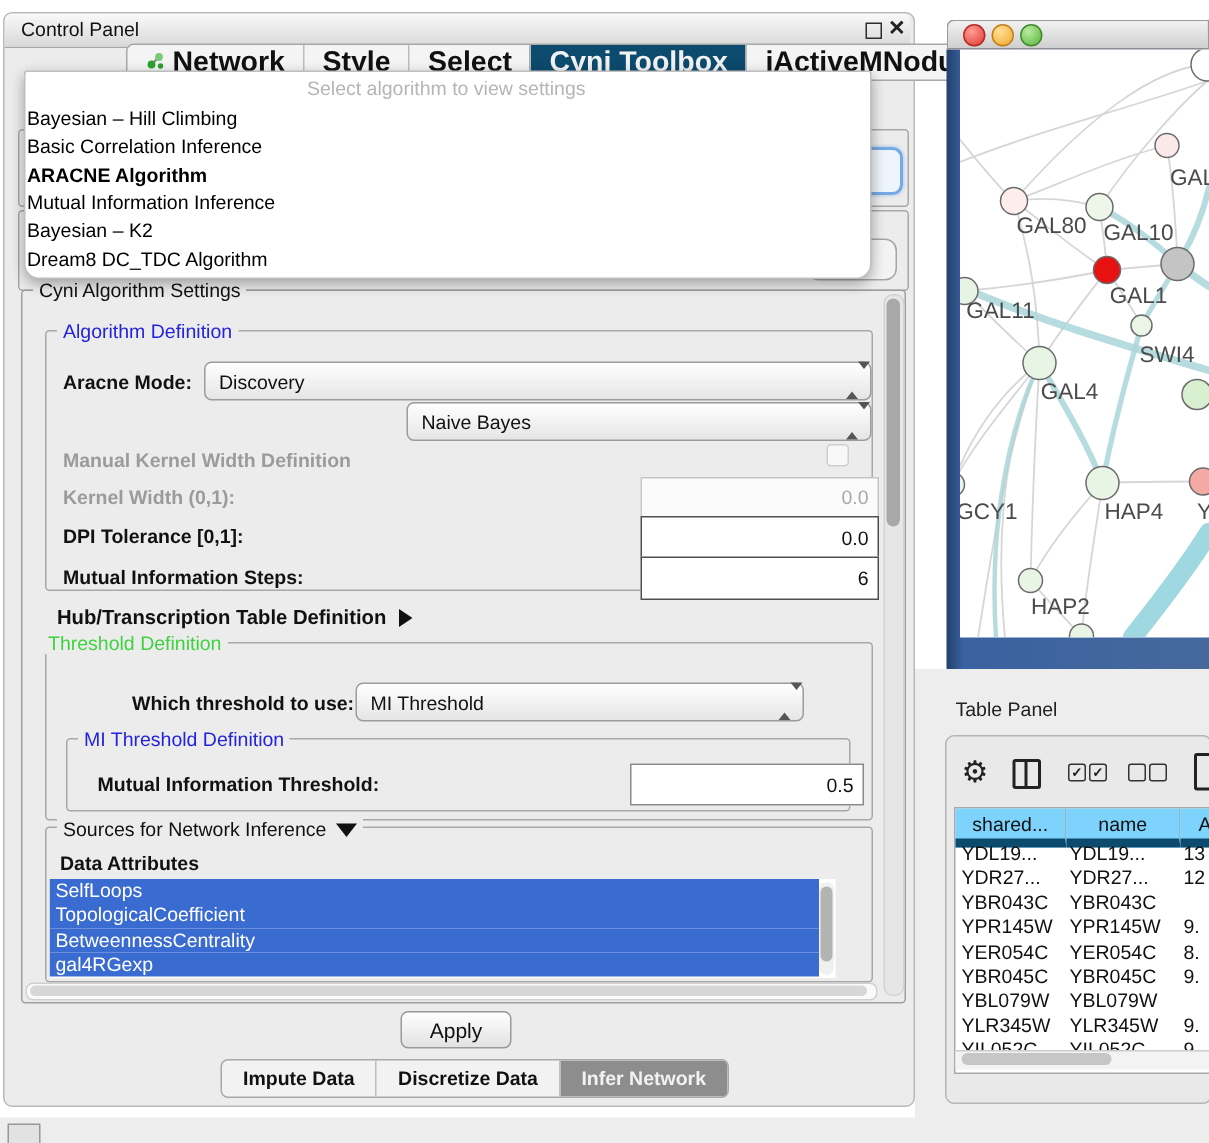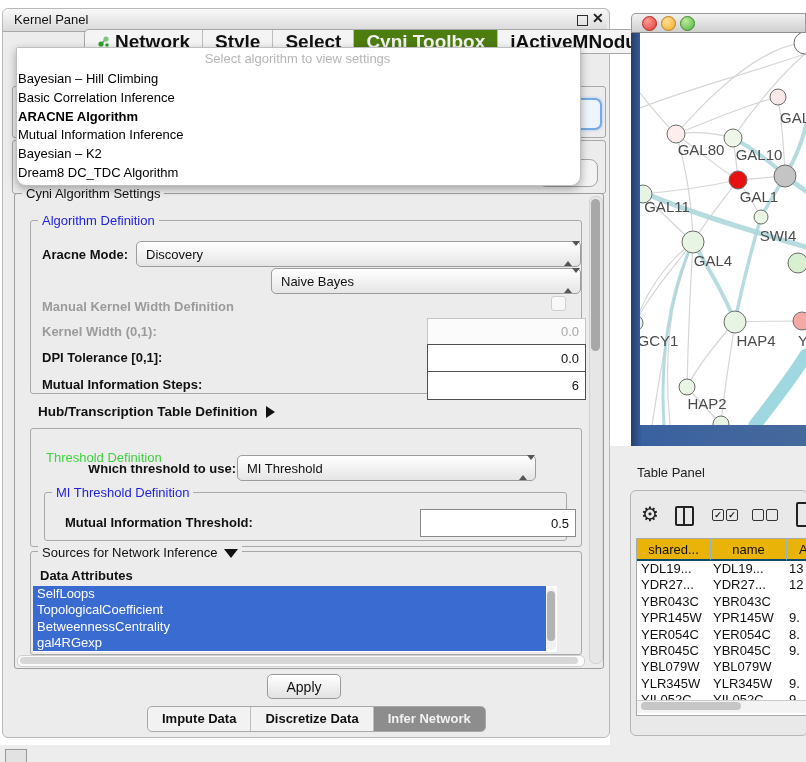--- a/index.html
+++ b/index.html
@@ -20,21 +20,21 @@
   .cp-title{left:14px;top:12px;font-size:13px;color:#111;}
   .float-icon{left:577px;top:15px;width:9px;height:9px;border:1.5px solid #2d2d2d;background:transparent;}
   .close-icon{left:592px;top:10px;font-size:14px;font-weight:bold;color:#222;}
 
   
   .tabbar{left:84px;top:29px;height:23px;display:flex;background:#f4f4f4;
           border:1px solid #a8a8a8;border-radius:5px;overflow:hidden;}
   .tab{padding:0 12px;line-height:22px;font-size:19px;font-weight:600;color:#111;
        border-left:1px solid #bdbdbd;display:flex;align-items:center;gap:5px;white-space:nowrap;}
   .tab:first-child{border-left:none;}
-  .tab.selected{background:#4d7c0f;color:#f2f2f2;}
+  .tab.selected{background:#0c4a6e;color:#f2f2f2;}
 
   
   .gbox{position:absolute;border:1px solid #a8a8a8;border-radius:3px;}
   .ghost-combo1{left:544px;top:98px;width:54px;height:28px;border:2px solid #76aae4;
                 border-radius:7px;background:#eef4fb;box-shadow:0 0 3px #9cc3ec;}
   .ghost-combo2{left:538px;top:159px;width:58px;height:26px;border:1px solid #a5a5a5;
                 border-radius:8px;background:#f3f3f3;}
 
   
   .popup{left:16px;top:47px;width:563px;height:137px;background:#ffffff;
@@ -123,22 +123,22 @@
   .tp-window{left:630px;top:490px;width:176px;height:244px;background:#e9e9e9;
              border:1px solid #b5b5b5;border-radius:6px;}
   .gear{left:641px;top:502px;font-size:20px;color:#222;}
   .colicon{left:675px;top:506px;width:15px;height:16px;border:2px solid #222;border-radius:2px;}
   .colicon::after{content:"";position:absolute;left:6px;top:0;width:2px;height:16px;background:#222;}
   .cb{position:absolute;width:10px;height:10px;border:1.6px solid #333;border-radius:2px;
       font-size:9px;font-weight:bold;color:#222;line-height:10px;text-align:center;}
   .doc-part{left:796px;top:502px;width:14px;height:21px;border:2px solid #222;border-radius:2px;}
 
   .tbl-area{left:636px;top:538px;width:170px;height:176px;background:#fff;border:1px solid #a9a9a9;}
-  .th{position:absolute;height:20px;background:#eab308;border-right:1px solid #8fb6c9;
-      border-bottom:2px solid #0c4a6e;font-size:13px;color:#111;display:flex;
+  .th{position:absolute;height:20px;background:#7dd3fc;border-right:1px solid #8fb6c9;
+      border-bottom:6px solid #0c4a6e;font-size:13px;color:#111;display:flex;
       align-items:center;justify-content:center;overflow:hidden;top:539px;}
   .trows{left:637px;top:561px;width:169px;height:139px;overflow:hidden;}
   .trow{display:flex;height:16.4px;font-size:13px;color:#111;}
   .trow .c1{width:73px;padding-left:4px;box-sizing:border-box;overflow:hidden;white-space:nowrap;}
   .trow .c2{width:76px;padding-left:3px;box-sizing:border-box;overflow:hidden;white-space:nowrap;}
   .trow .c3{width:20px;padding-left:3px;box-sizing:border-box;overflow:hidden;white-space:nowrap;}
   .tbl-hscroll{left:637px;top:700px;width:169px;height:12px;background:#f3f3f3;border-top:1px solid #ccc;}
   .tbl-hthumb{left:641px;top:702px;width:100px;height:8px;background:#c6c6c6;border-radius:4px;}
 
   svg text{font-family:"Liberation Sans",sans-serif;}
@@ -146,21 +146,21 @@
 </head>
 <body>
 
 <div class="screen">
 
   <div class="abs bg-right"></div>
   <div class="abs bg-bottom"></div>
 
   <div class="abs cp-shell"></div>
   <div class="abs cp-titlebar"></div>
-  <div class="abs cp-title">Kernel Panel</div>
+  <div class="abs cp-title">Control Panel</div>
   <div class="abs float-icon"></div>
   <div class="abs close-icon">✕</div>
 
   <div class="abs tabbar" id="main-tabs">
       <div class="tab">
         <span><svg width="13" height="13">
             <line x1="4" y1="9" x2="9" y2="4" stroke="#888" stroke-width="1.5"></line>
             <circle cx="4" cy="9" r="2.6" fill="#2da02d"></circle>
             <circle cx="9" cy="4" r="2.6" fill="#79c979"></circle>
             <circle cx="10" cy="10" r="1.8" fill="#2da02d"></circle>
@@ -226,21 +226,21 @@
   <div class="field" style="left:427px;top:344px;width:145px;height:23px;">0.0</div>
 
   <div class="blabel" style="left:42px;top:377px;">Mutual Information Steps:</div>
   <div class="field" style="left:427px;top:371px;width:145px;height:23px;">6</div>
 
   <div class="blabel" style="left:38px;top:404px;font-size:13.5px;">
     <span>Hub/Transcription Table Definition</span><span class="tri-right"></span>
   </div>
 
   <div class="gbox" style="left:30px;top:428px;width:550px;height:117px;"></div>
-  <div class="gbox-label lbl-green" style="left:42px;top:421px;margin-top:29px;">Threshold Definition</div>
+  <div class="gbox-label lbl-green" style="left:28px;top:421px;">Threshold Definition</div>
 
   <div class="blabel" style="left:88px;top:461px;">Which threshold to use:</div>
   <div class="combo" style="left:237px;top:455px;width:288px;height:24px;">
     <span>MI Threshold</span>
     <span class="steppers"><span class="up"></span><span class="dn"></span></span>
   </div>
 
   <div class="gbox" style="left:44px;top:492px;width:521px;height:47px;"></div>
   <div class="gbox-label lbl-blue" style="left:52px;top:485px;">MI Threshold Definition</div>
   <div class="blabel" style="left:65px;top:515px;">Mutual Information Threshold:</div>

